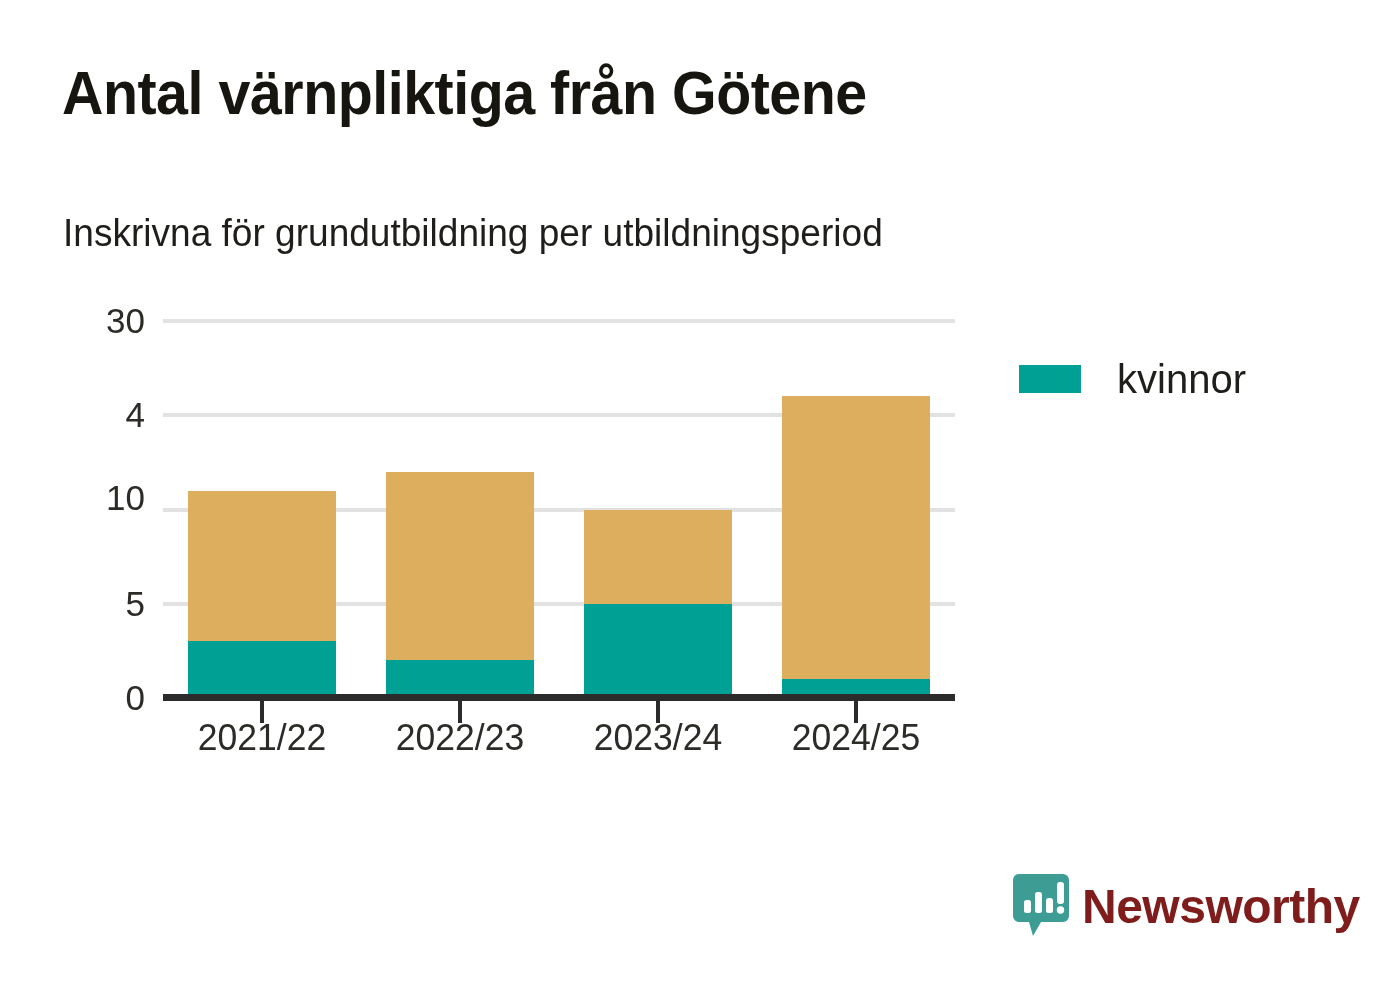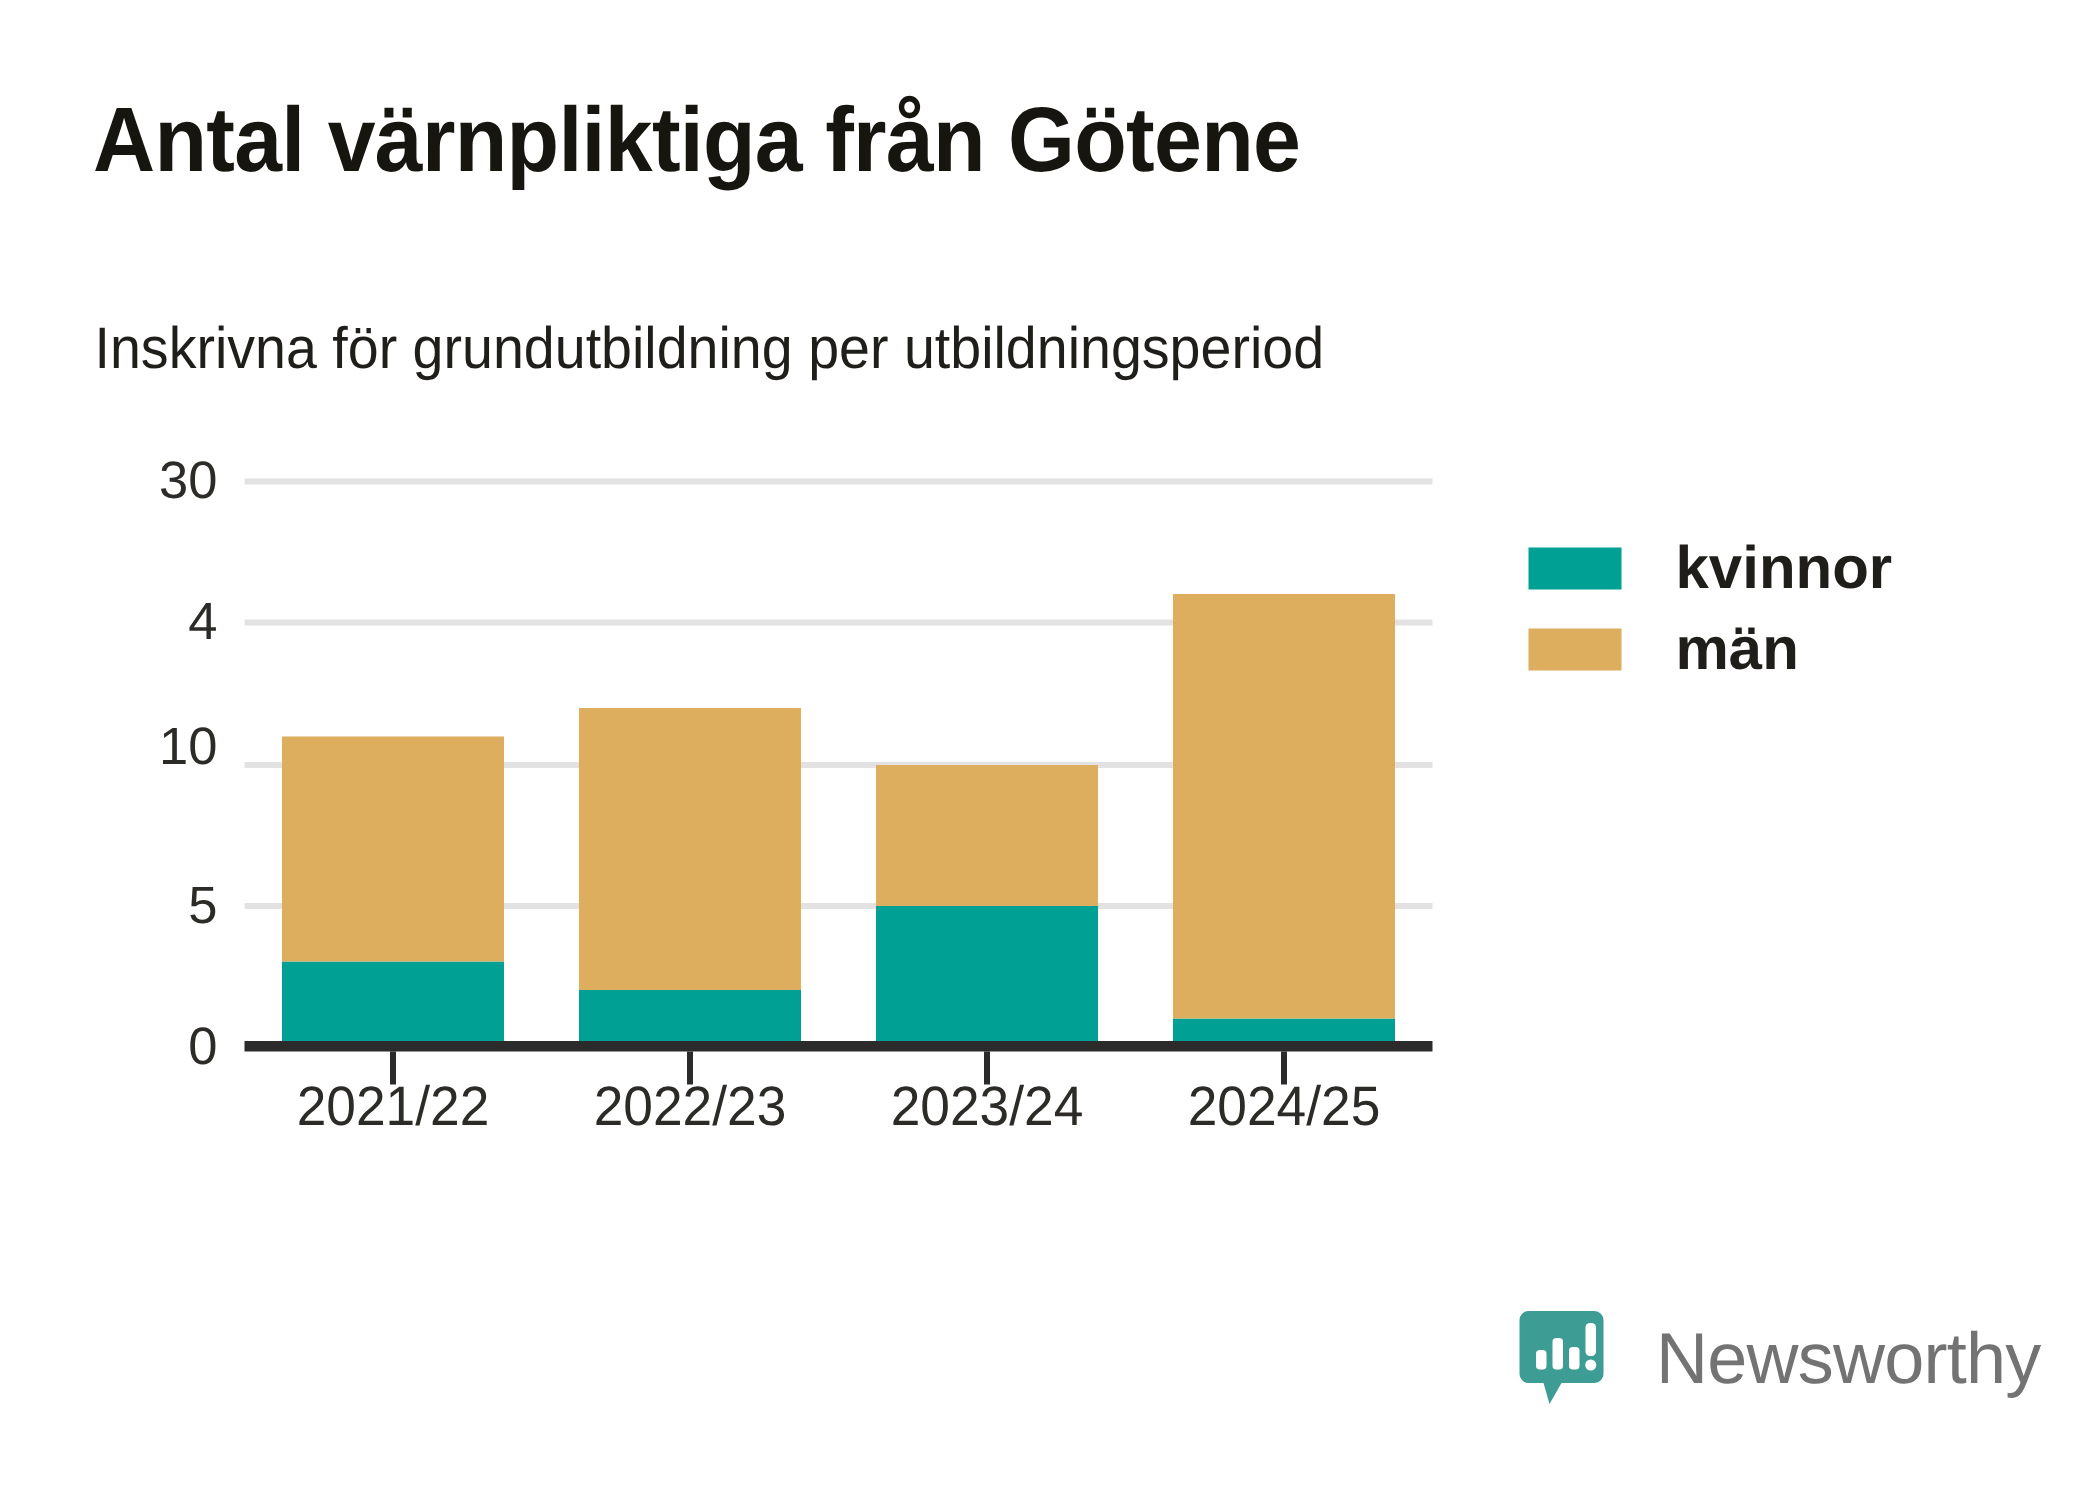--- a/index.html
+++ b/index.html
@@ -124,21 +124,20 @@
   
   .legend {
     position: absolute;
     left: 1019px;
     top: 352px;
   }
   .legend-row {
     display: flex;
     align-items: center;
     height: 54px;
-    font-weight: bold;
   }
   .legend-swatch {
     width: 62px;
     height: 28px;
     flex: 0 0 auto;
   }
   .legend-label {
     margin-left: 36px;
     font-size: 40px;
     color: #1f1e1a;
@@ -149,24 +148,24 @@
   
   .logo {
     position: absolute;
     left: 1011px;
     top: 872px;
     display: flex;
     align-items: center;
   }
   .logo-mark { width: 60px; height: 70px; flex: 0 0 auto; }
   .logo-text {
-    margin-left: 33px;
+    margin-left: 11px;
     font-size: 48px;
-    font-weight: 400;
-    color: #737373;
+    font-weight: 700;
+    color: #7f1d1d;
     letter-spacing: -0.5px;
     line-height: 1;
     white-space: nowrap;
   }
 </style>
 </head>
 <body>
 
 <div class="chart-title">Antal värnpliktiga från Götene</div>
 <div class="chart-subtitle">Inskrivna för grundutbildning per utbildningsperiod</div>
@@ -211,24 +210,20 @@
       <div class="xtick-label" style="left: 658px;">2023/24</div>
       <div class="xtick-mark" style="left: 854px;"></div>
       <div class="xtick-label" style="left: 856px;">2024/25</div>
     </div>
 </div>
 
 <div class="legend" id="legend">
     <div class="legend-row">
       <span class="legend-swatch" style="background: rgb(0, 160, 148);"></span>
       <span class="legend-label">kvinnor</span>
-    </div>
-    <div class="legend-row">
-      <span class="legend-swatch" style="background: rgb(220, 174, 94);"></span>
-      <span class="legend-label">män</span>
     </div>
   </div>
 
 <div class="logo">
   <span class="logo-mark">
     <svg viewBox="0 0 60 70" width="60" height="70" aria-hidden="true">
       <path d="M8 2 H52 A6 6 0 0 1 58 8 V44 A6 6 0 0 1 52 50 H30 L22 64 L18 50 H8 A6 6 0 0 1 2 44 V8 A6 6 0 0 1 8 2 Z" fill="#3d9d95"></path>
       <rect x="13" y="28" width="7" height="13" rx="2.5" fill="#ffffff"></rect>
       <rect x="24" y="20" width="7" height="21" rx="2.5" fill="#ffffff"></rect>
       <rect x="35" y="26" width="7" height="15" rx="2.5" fill="#ffffff"></rect>

